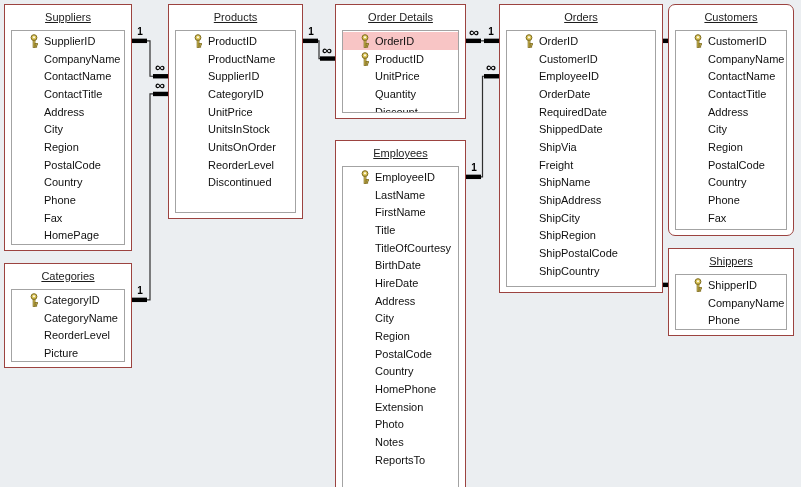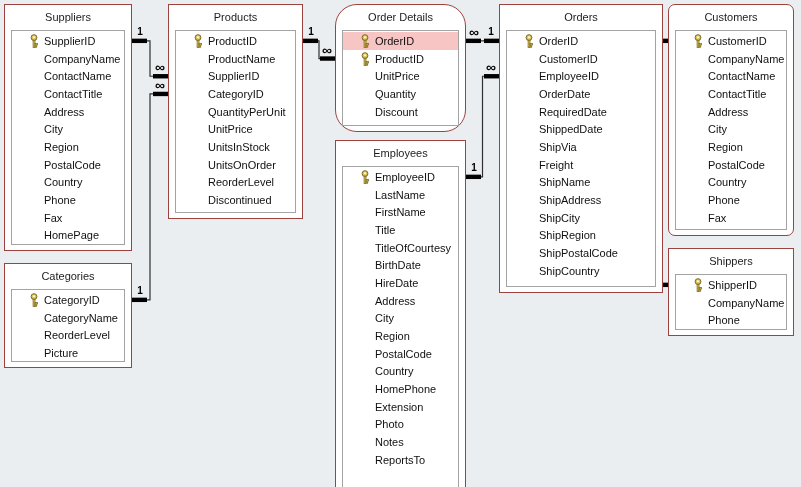--- a/index.html
+++ b/index.html
@@ -19,20 +19,21 @@
     z-index:2;
   }
   .table-title{
     height:25px;line-height:25px;
     text-align:center;
     font-size:11px;
     color:#1c1c1c;
     cursor:default;
     white-space:nowrap;
     overflow:hidden;
+    text-decoration:underline;
   }
   .table-fields{
     position:absolute;
     left:6px;right:6px;top:25px;bottom:5px;
     box-sizing:border-box;
     background:var(--table-bg,#fff);
     border:1px solid var(--list-border,#a3a3a3);
     padding-top:1px;
     overflow:hidden;
   }
@@ -223,45 +224,41 @@
         <div class="field-row">
           <span class="key-slot"></span>
           <span class="field-label">SupplierID</span>
         </div>
         <div class="field-row">
           <span class="key-slot"></span>
           <span class="field-label">CategoryID</span>
         </div>
         <div class="field-row">
           <span class="key-slot"></span>
-          <span class="field-label">QuantityPerUnit</span>
-        </div>
-        <div class="field-row">
-          <span class="key-slot"></span>
           <span class="field-label">UnitPrice</span>
         </div>
         <div class="field-row">
           <span class="key-slot"></span>
           <span class="field-label">UnitsInStock</span>
         </div>
         <div class="field-row">
           <span class="key-slot"></span>
           <span class="field-label">UnitsOnOrder</span>
         </div>
         <div class="field-row">
           <span class="key-slot"></span>
           <span class="field-label">ReorderLevel</span>
         </div>
         <div class="field-row">
           <span class="key-slot"></span>
           <span class="field-label">Discontinued</span>
         </div>
       </div>
     </div>
-    <div class="table" style="left: 335px; top: 4px; width: 131px; height: 128px; border-radius: 22px;">
+    <div class="table" style="left: 335px; top: 4px; width: 131px; height: 115px;">
       <div class="table-title">Order Details</div>
       <div class="table-fields">
         <div class="field-row selected">
           <span class="key-slot">
             <svg width="10" height="14" viewBox="0 0 10 14" aria-hidden="true">
               <circle cx="5" cy="3.6" r="2.9" fill="#dcc65a" stroke="#7c6a1d" stroke-width="1"></circle>
               <circle cx="5" cy="3.2" r="1" fill="#fffef4"></circle>
               <rect x="4.1" y="6.2" width="1.9" height="7.2" fill="#dcc65a" stroke="#7c6a1d" stroke-width="0.8"></rect>
               <rect x="6" y="9.5" width="2.4" height="1.5" fill="#dcc65a" stroke="#7c6a1d" stroke-width="0.8"></rect>
               <rect x="6" y="11.8" width="1.7" height="1.4" fill="#dcc65a" stroke="#7c6a1d" stroke-width="0.8"></rect>

